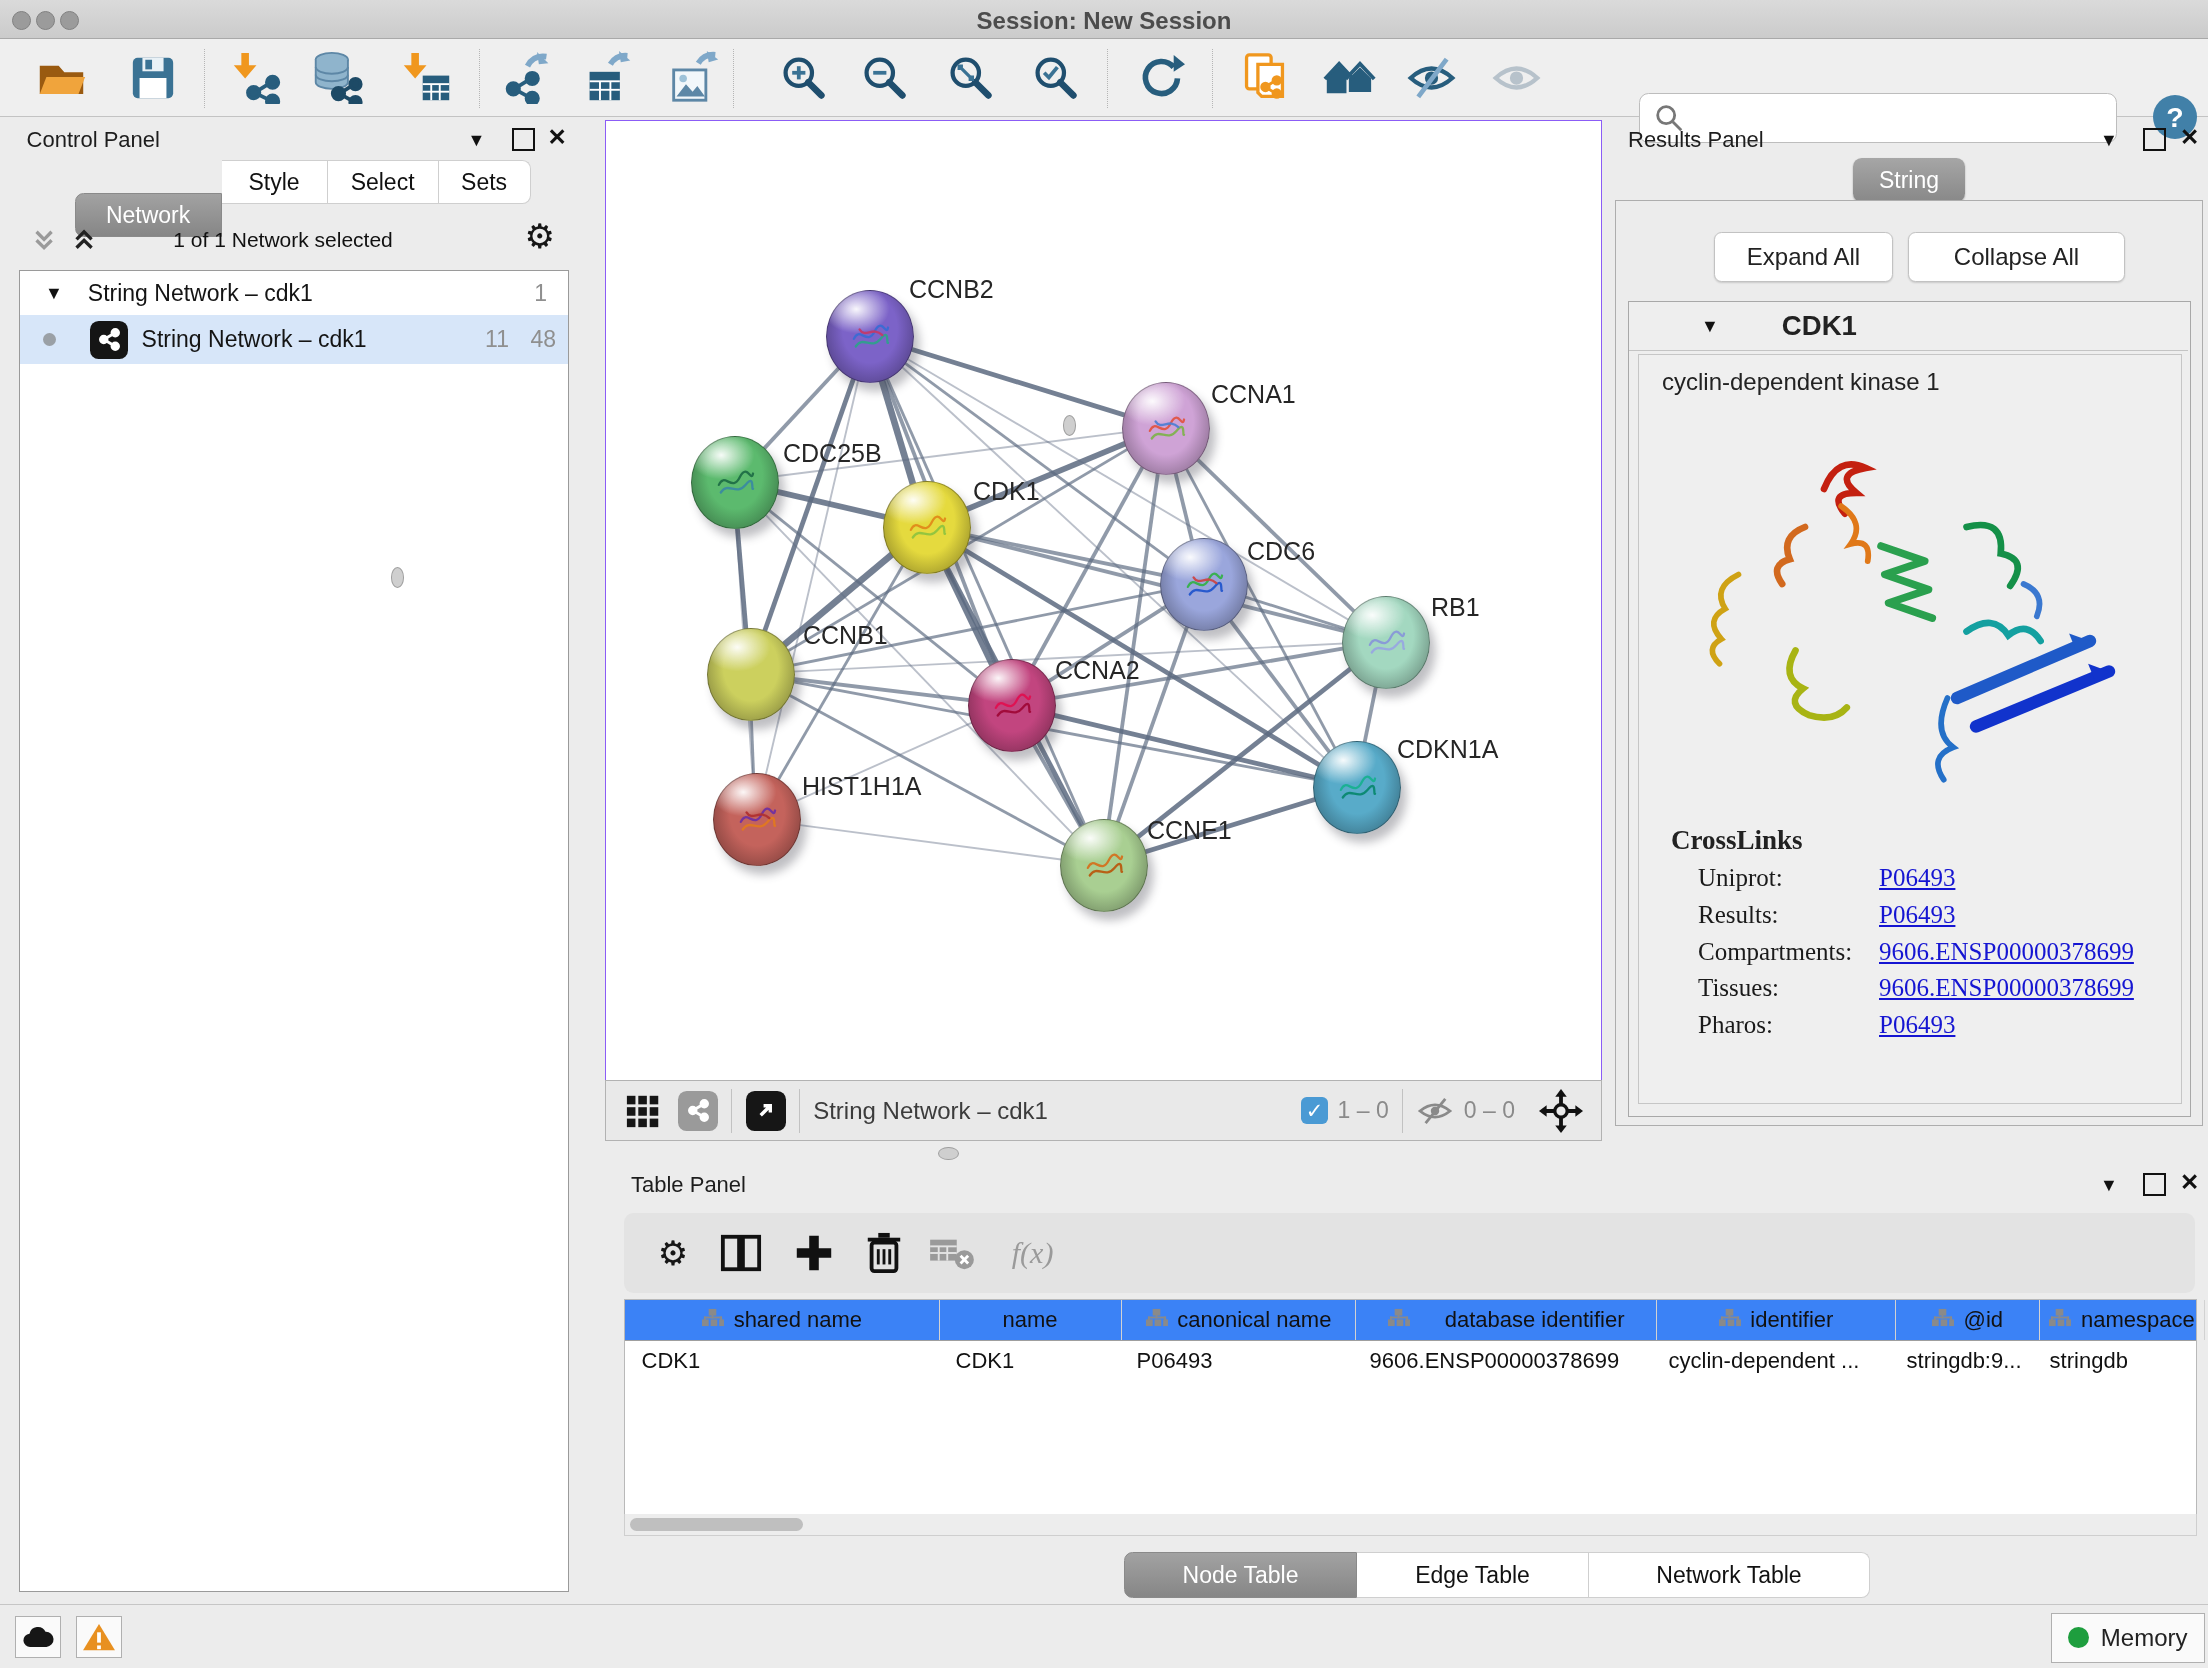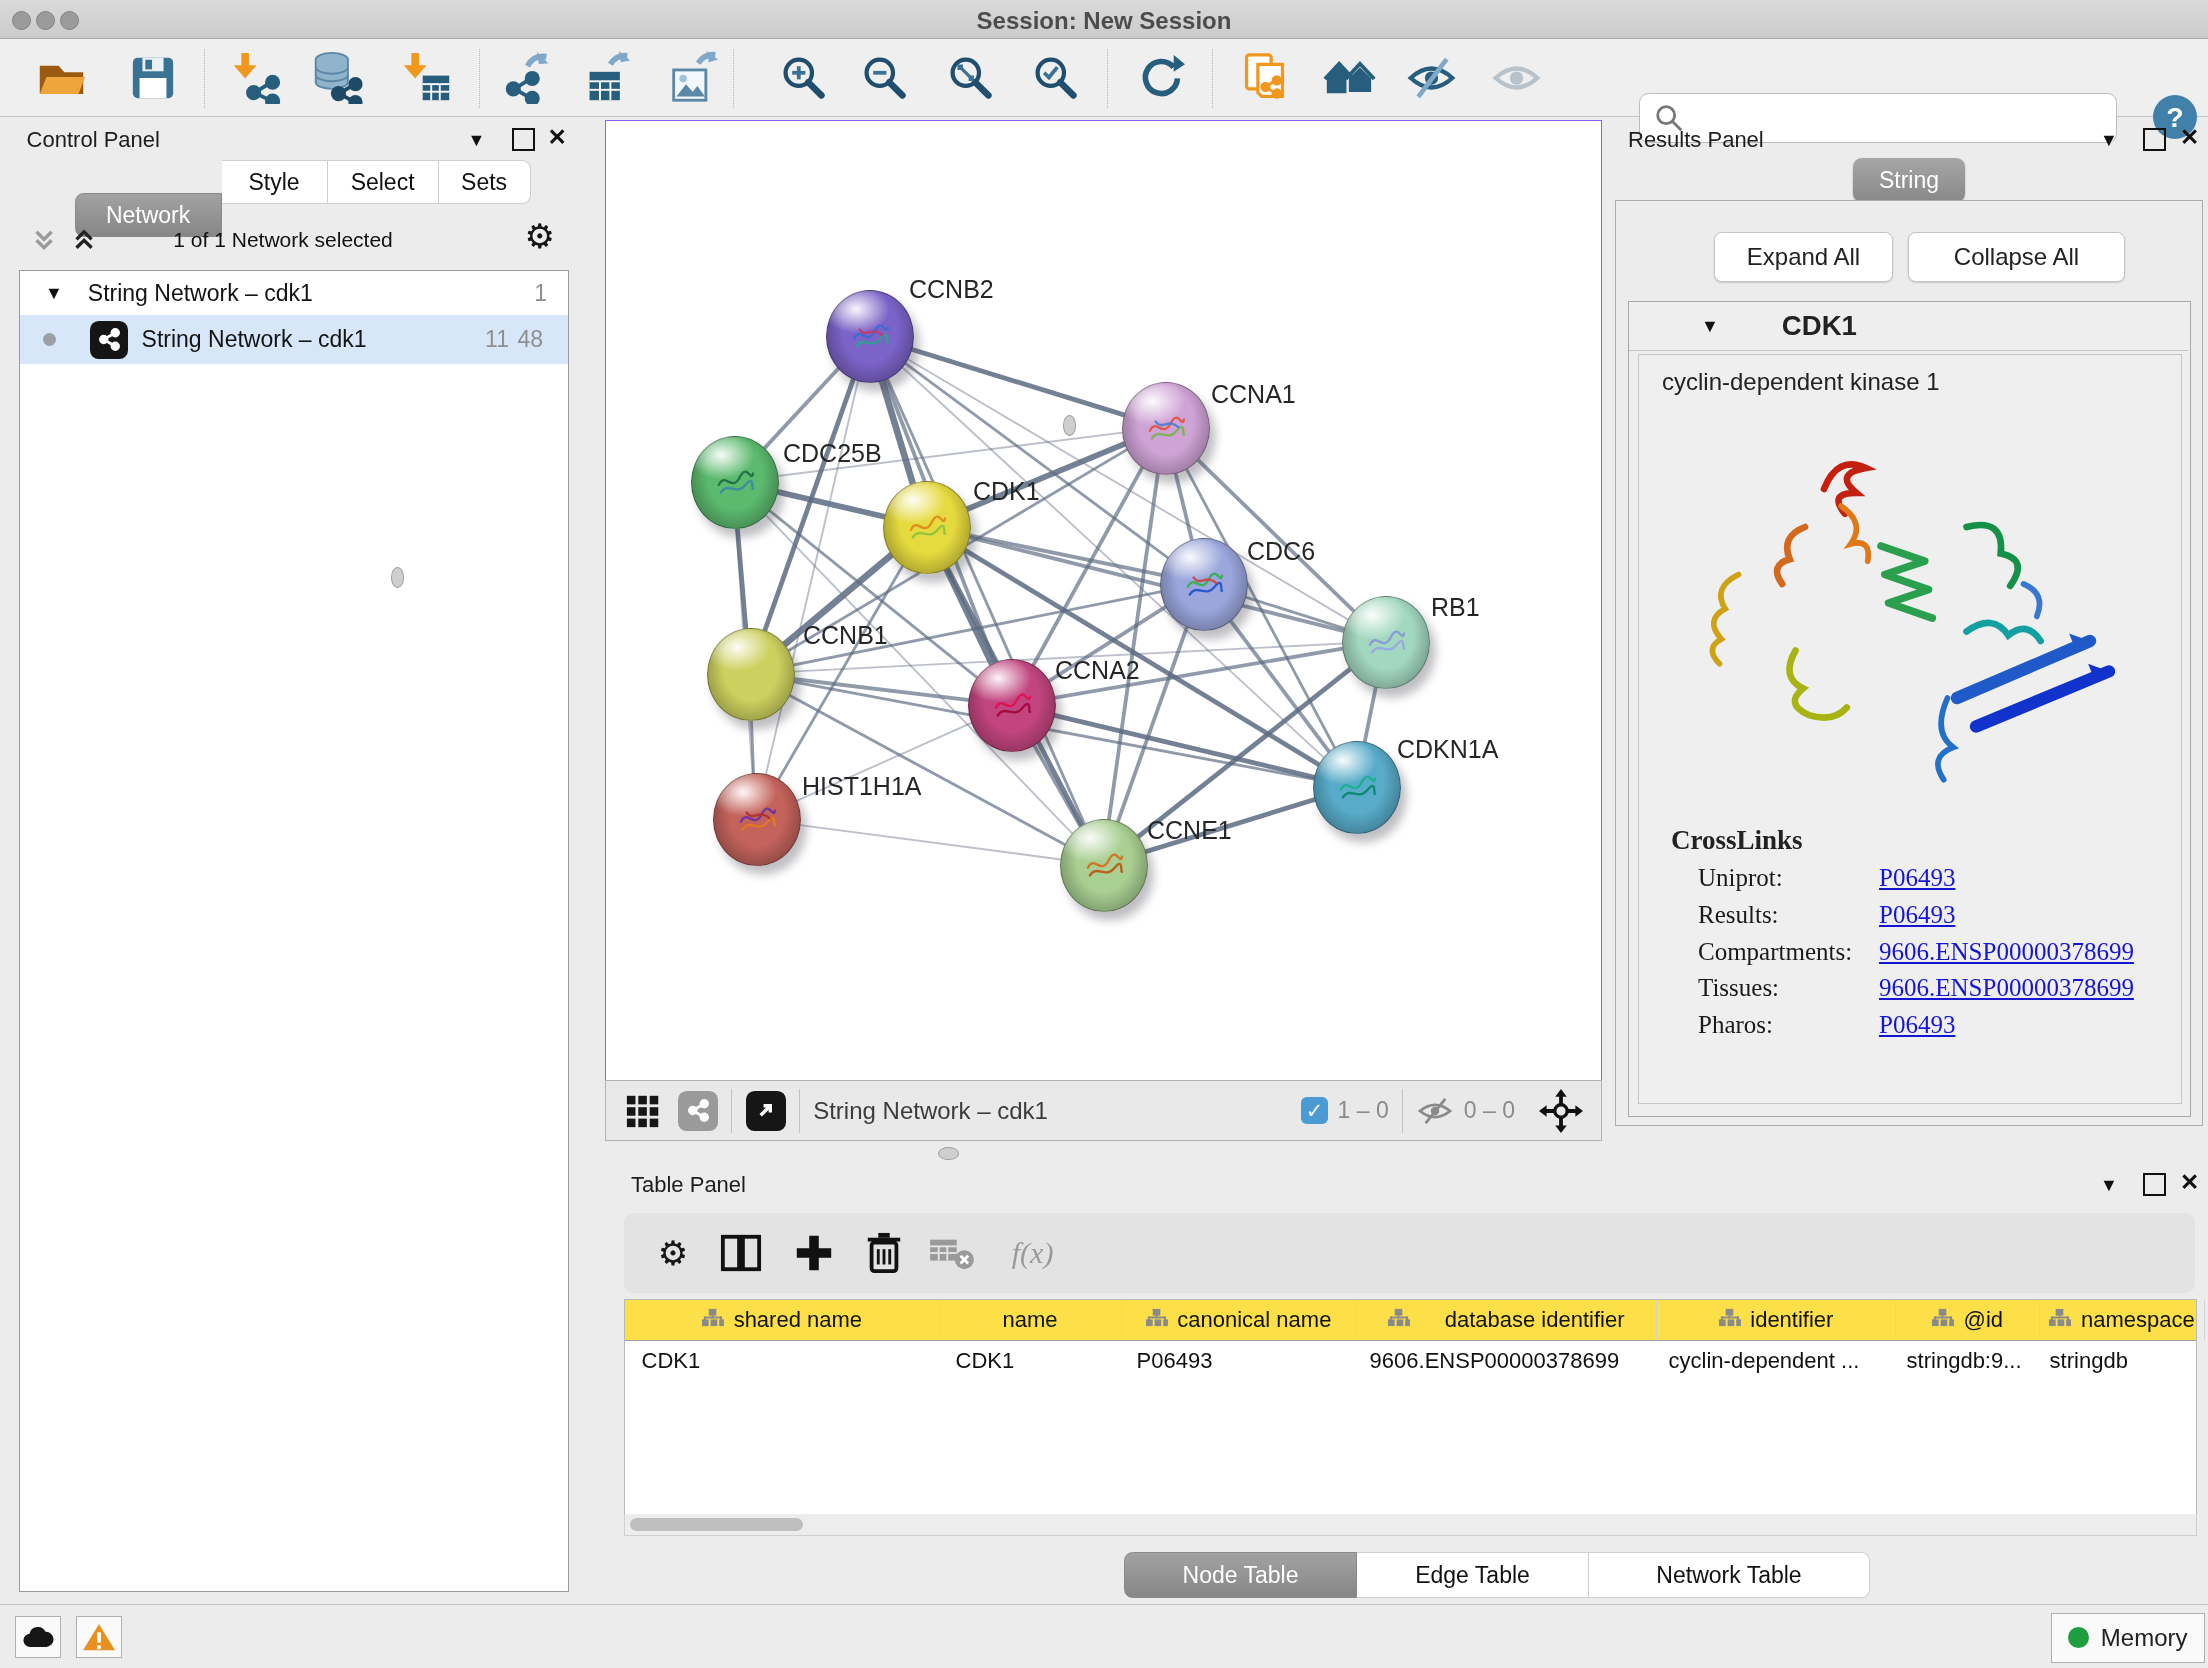--- a/index.html
+++ b/index.html
@@ -74,21 +74,21 @@
   #rp-sub{left:1638px;top:354px;width:542px;height:748px;background:#efefef;border:1px solid #c6c6c6;}
   .serif{font-family:"Liberation Serif",serif;}
   .xrow{display:grid;grid-template-columns:181px auto;margin:8.6px 0 8.6px 59px;}
   .xlabel{font-family:"Liberation Serif",serif;font-size:25px;color:#1a1a1a;}
   .xval{font-family:"Liberation Serif",serif;font-size:25px;color:#1515d2;text-decoration:underline;}
   
   #table-panel{left:616px;top:1162px;width:1592px;height:441px;background:#ececec;border-radius:13.3px 0 0 0;}
   #tp-strip{position:absolute;left:7.6px;top:51px;width:1571px;height:80px;background:#e3e3e3;border-radius:9.5px;}
   .tp-icon{position:absolute;top:13.3px;width:53px;height:53px;display:flex;align-items:center;justify-content:center;}
   #tbl{position:absolute;left:7.6px;top:137px;width:1571px;height:215px;background:#fff;border:1px solid #b9b9b9;}
-  #tbl-head{display:flex;height:40px;background:#fde047;border-bottom:1px solid #9f9f9f;}
+  #tbl-head{display:flex;height:40px;background:#3b82f6;border-bottom:1px solid #9f9f9f;}
   .th{display:flex;align-items:center;justify-content:center;gap:9.5px;font-size:22px;color:#111;
     border-right:1px solid #d2d2d2;overflow:hidden;white-space:nowrap;}
   #tbl-row{display:flex;height:40px;}
   .td{font-size:22px;color:#111;padding-left:17px;display:flex;align-items:center;
     overflow:hidden;white-space:nowrap;}
   #hscroll{position:absolute;left:7.6px;top:352px;width:1571px;height:21px;background:#ededed;
     border:1px solid #cfcfcf;border-top:none;}
   #hthumb{position:absolute;left:5.7px;top:3.8px;width:173px;height:13.3px;background:#bfbfbf;border-radius:6.7px;}
   #bottom-tabs{position:absolute;left:508px;top:390px;display:flex;}
   #bottom-tabs .tab{height:44px;font-size:23px;padding:0 27px;}
@@ -329,21 +329,21 @@
               <line x1="7" y1="13" x2="19" y2="6"></line>
               <line x1="7" y1="13" x2="19" y2="20"></line>
               <circle cx="7" cy="13" r="3.4"></circle>
               <circle cx="19" cy="6" r="3.4"></circle>
               <circle cx="19" cy="20" r="3.4"></circle>
             </g>
           </svg>
       </span>
       <span class="treelabel" style="margin-left:13.3px">String Network – cdk1</span>
       <span class="count" style="position:absolute;right:59px">11</span>
-      <span class="count" style="position:absolute;right:25px">48</span>
+      <span class="count" style="position:absolute;right:12px">48</span>
     </div>
   </div>
 </div>
 
 <div id="canvas" class="abs">
   <svg id="net-edges" width="995" height="959" viewBox="0 0 1046 1008">
       <line x1="276" y1="226" x2="587" y2="322" stroke="#5c6a80" stroke-width="5" stroke-opacity="0.85"></line>
       <line x1="276" y1="226" x2="134" y2="379" stroke="#5c6a80" stroke-width="4" stroke-opacity="0.68"></line>
       <line x1="276" y1="226" x2="336" y2="426" stroke="#5c6a80" stroke-width="7" stroke-opacity="0.85"></line>
       <line x1="276" y1="226" x2="151" y2="581" stroke="#5c6a80" stroke-width="5" stroke-opacity="0.85"></line>

